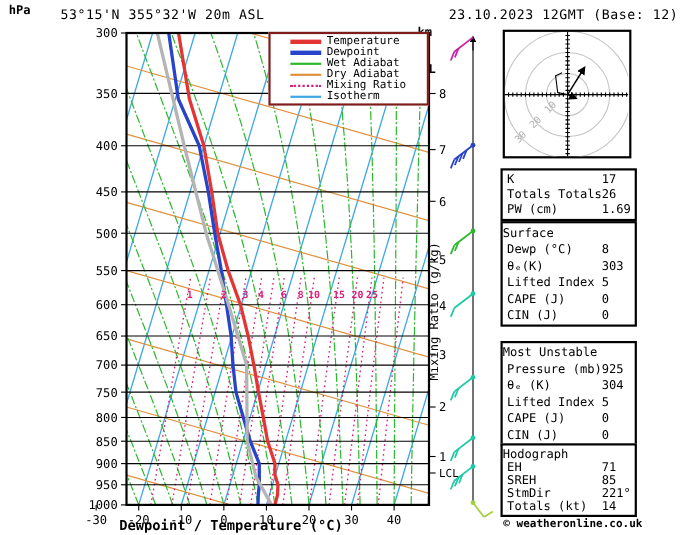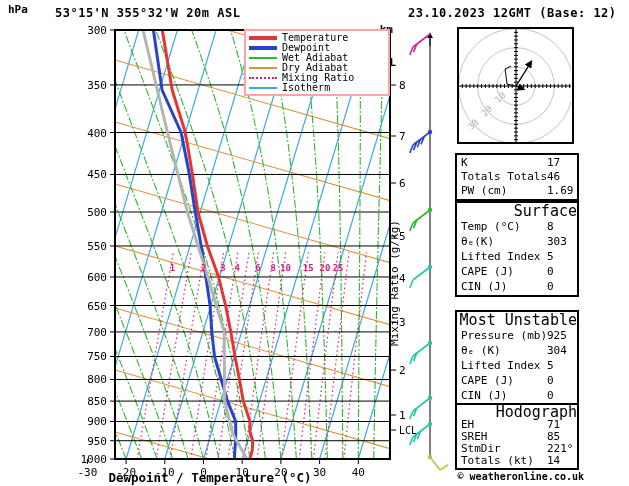--- a/index.html
+++ b/index.html
@@ -1,30 +1,30 @@
 <!DOCTYPE html>
 <html><head>
 <meta charset="utf-8">
 <style>
   html,body{margin:0;padding:0;background:#fff}
   .stage{position:relative;width:629px;height:486px;background:#fff;
          font-family:"DejaVu Sans Mono","Liberation Mono",monospace;color:#000;overflow:hidden}
   .t{position:absolute;white-space:pre}
-  .title{font-weight:bold;font-size:12px;letter-spacing:0.5px}
+  .title{font-weight:normal;font-size:12px;letter-spacing:0.5px}
   .unit{font-weight:bold;font-size:11px;line-height:11px}
   svg{position:absolute;left:0;top:0}
   svg text{font-family:"DejaVu Sans Mono","Liberation Mono",monospace}
-  #legend{position:absolute;left:244px;top:29px;width:146px;border:2px solid #fca5a5;
-          background:#fff;box-sizing:border-box;padding:2px 0 1px 3px;z-index:3}
+  #legend{position:absolute;left:244px;top:29px;width:146px;border:2px solid #7f1d1d;
+          background:#fff;box-sizing:border-box;padding:2px 0 1px 18px;z-index:3}
   .lrow{display:flex;align-items:center;height:10px}
   .lswatch{width:28px;flex:0 0 28px;margin-right:5px}
   .llabel{font-size:10px;line-height:10px}
   .sbox{position:absolute;left:455px;width:124px;border:2px solid #000;background:#fff;
         box-sizing:border-box;padding:1px 0;z-index:3}
-  .thead{text-align:right;font-size:15px;height:15px;line-height:15px}
+  .thead{text-align:left;font-size:11px;height:15px;line-height:15px}
   .trow{position:relative;font-size:11px;height:15px;line-height:15px;padding-left:4px}
   .tval{position:absolute;left:90px;top:0}
   #box-indices{top:153px}
   #box-indices .trow{height:14px;line-height:14px}
   #box-surface{top:201px}
   #box-mu{top:310px}
   #box-hodo{top:403px}
   #box-hodo .thead{height:13px;line-height:13px}
   #box-hodo .trow{height:12px;line-height:12px}
   #footer{position:absolute;left:452px;top:471px;width:132px;text-align:right;
@@ -369,26 +369,26 @@
         <span class="llabel">Mixing Ratio</span>
       </div>
       <div class="lrow">
         <span class="lswatch" style="border-top: 2px solid rgb(63, 167, 230);"></span>
         <span class="llabel">Isotherm</span>
       </div>
     </div>
 
   <div class="sbox" id="box-indices">
       <div class="trow"><span>K</span><span class="tval">17</span></div>
-      <div class="trow"><span>Totals Totals</span><span class="tval">46</span></div>
+      <div class="trow"><span>Totals Totals</span><span class="tval">26</span></div>
       <div class="trow"><span>PW (cm)</span><span class="tval">1.69</span></div>
     </div>
   <div class="sbox" id="box-surface">
       <div class="thead">Surface</div>
-      <div class="trow"><span>Temp (°C)</span><span class="tval">8</span></div>
+      <div class="trow"><span>Dewp (°C)</span><span class="tval">8</span></div>
       <div class="trow"><span>θₑ(K)</span><span class="tval">303</span></div>
       <div class="trow"><span>Lifted Index</span><span class="tval">5</span></div>
       <div class="trow"><span>CAPE (J)</span><span class="tval">0</span></div>
       <div class="trow"><span>CIN (J)</span><span class="tval">0</span></div>
     </div>
   <div class="sbox" id="box-mu">
       <div class="thead">Most Unstable</div>
       <div class="trow"><span>Pressure (mb)</span><span class="tval">925</span></div>
       <div class="trow"><span>θₑ (K)</span><span class="tval">304</span></div>
       <div class="trow"><span>Lifted Index</span><span class="tval">5</span></div>

